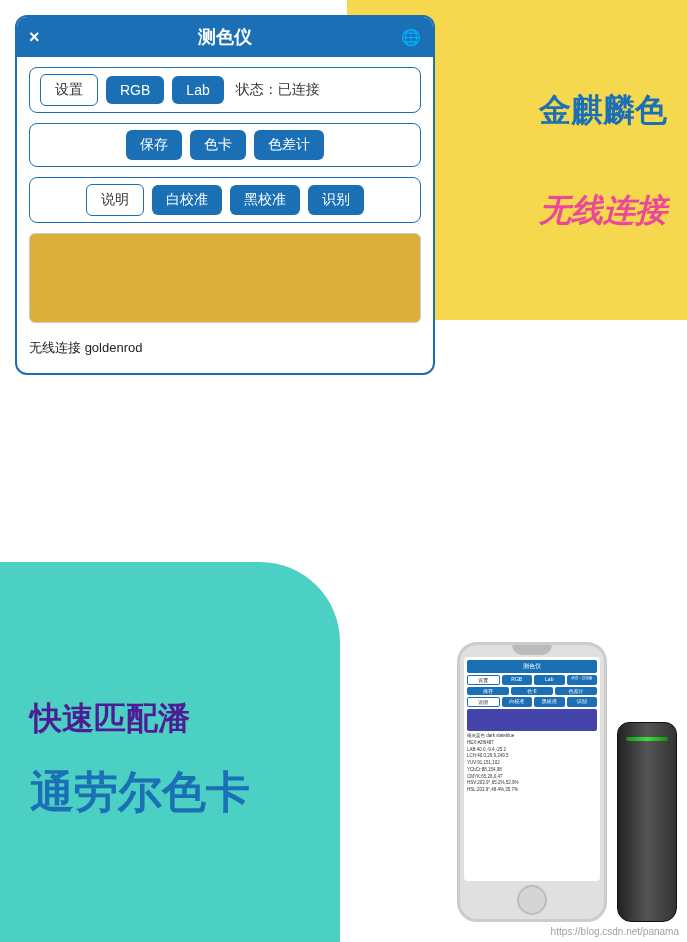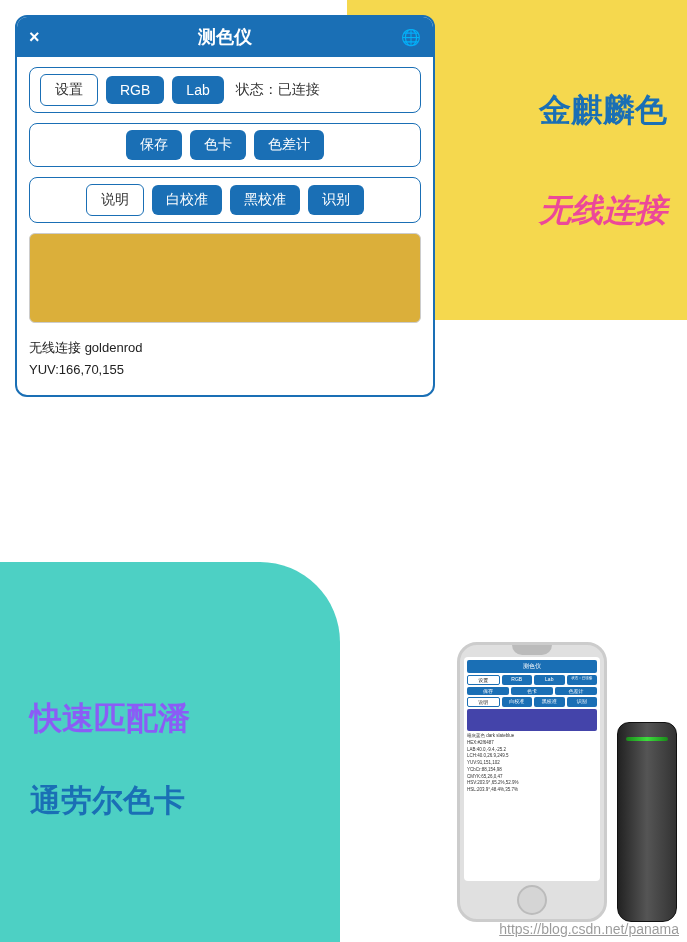--- a/index.html
+++ b/index.html
@@ -152,29 +152,29 @@
       font-style: italic;
     }
 
     
     .label-match {
       position: absolute;
       bottom: 200px;
       left: 30px;
       font-size: 32px;
       font-weight: bold;
-      color: #8b5cf6;
+      color: #4c1d95;
       z-index: 20;
       line-height: 1.5;
     }
     .label-pantone {
       position: absolute;
       bottom: 120px;
       left: 30px;
-      font-size: 31px;
+      font-size: 44px;
       font-weight: bold;
       color: #1a6fb5;
       z-index: 20;
     }
 
     
     .phone-device {
       position: absolute;
       bottom: 20px;
       right: 10px;
@@ -273,24 +273,23 @@
       height: 4px;
       background: linear-gradient(to right, #1a8a1a, #3ddd3d, #1a8a1a);
       border-radius: 2px;
     }
 
     
     .watermark {
       position: absolute;
       bottom: 5px;
       right: 8px;
-      font-size: 14px;
+      font-size: 10px;
       color: rgba(0,0,0,0.4);
       z-index: 100;
-      text-decoration: underline;
     }
 
     .separator-row {
       display: flex;
       align-items: center;
       gap: 8px;
       margin-bottom: 10px;
       border: 1.5px solid #1a6fb5;
       border-radius: 8px;
       padding: 6px 10px;
@@ -331,21 +330,20 @@
       <button class="btn">黑校准</button>
       <button class="btn">识别</button>
     </div>
 
     <div class="color-preview" style="background:#dbaf3a;"></div>
 
     <div class="color-info">
       <div>
         <span>无线连接</span>  <span>goldenrod</span>
       </div>
-      <div>YUV:166,70,155</div>
     </div>
   </div>
 </div>
 
 <div class="label-auto">金麒麟色</div>
 <div class="label-wireless">无线连接</div>
 
 <div class="label-match">快速匹配潘</div>
 <div class="label-pantone">通劳尔色卡</div>
 

